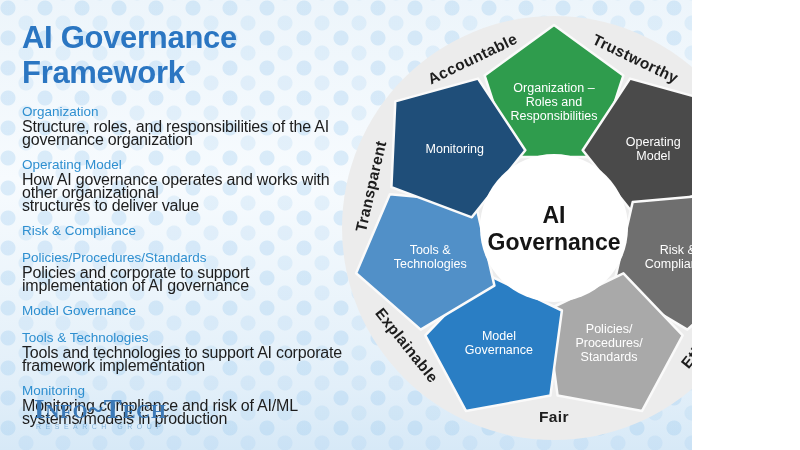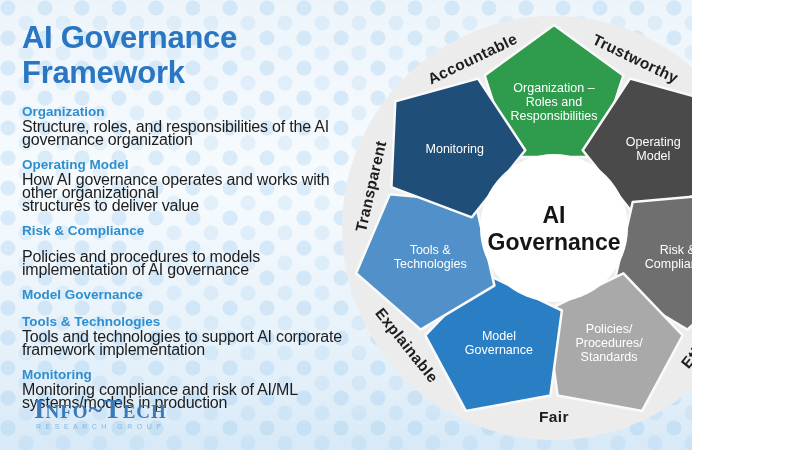--- a/index.html
+++ b/index.html
@@ -10,21 +10,21 @@
       radial-gradient(circle at 8px 8px, rgba(150,199,238,.30) 7px, transparent 8px) 0 0/37px 30px,
       radial-gradient(circle at 8px 8px, rgba(150,199,238,.20) 7px, transparent 8px) 18px 15px/37px 30px,
       linear-gradient(180deg,#edf5fb 0%,#f7fbfe 40%,#e2eff9 86%,#d7e9f7 100%);
   }
   .left-col{position:absolute;left:22px;top:20px;width:330px;}
   .page-title{
     font-size:31px;line-height:1.13;font-weight:bold;color:#2b76c2;
     letter-spacing:-0.3px;white-space:pre-line;margin:0 0 14px 0;
   }
   .def-item{margin-bottom:11px;}
-  .def-heading{font-size:13.5px;font-weight:bold;color:#2e8fd0;line-height:16px;}
+  .def-heading{font-size:13.5px;font-weight:normal;color:#2e8fd0;line-height:16px;}
   .def-body{font-size:16px;color:#1d1d1d;line-height:13px;letter-spacing:-0.2px;white-space:pre-line;}
   .logo{position:absolute;left:34px;top:396px;}
   .logo-name{
     font-family:"Liberation Serif", serif;font-variant:small-caps;
     font-size:27px;line-height:26px;font-weight:600;color:#3b79b7;letter-spacing:1px;
   }
   .logo-sub{
     font-size:7px;letter-spacing:4.5px;color:#86b5dd;margin-top:1px;padding-left:2px;
   }
   .wheel-svg{position:absolute;left:0;top:0;}
@@ -45,21 +45,22 @@
       </div>
       <div class="def-item">
         <div class="def-heading">Operating Model</div>
         <div class="def-body">How AI governance operates and works with other organizational
 structures to deliver value</div>
       </div>
       <div class="def-item">
         <div class="def-heading">Risk &amp; Compliance</div>
       </div>
       <div class="def-item">
-        <div class="def-body">Policies and procedures to models implementation of AI governance</div>
+        <div class="def-heading">Policies/Procedures/Standards</div>
+        <div class="def-body">Policies and corporate to support implementation of AI governance</div>
       </div>
       <div class="def-item">
         <div class="def-heading">Model Governance</div>
       </div>
       <div class="def-item">
         <div class="def-heading">Tools &amp; Technologies</div>
         <div class="def-body">Tools and technologies to support AI corporate framework implementation</div>
       </div>
       <div class="def-item">
         <div class="def-heading">Monitoring</div>

